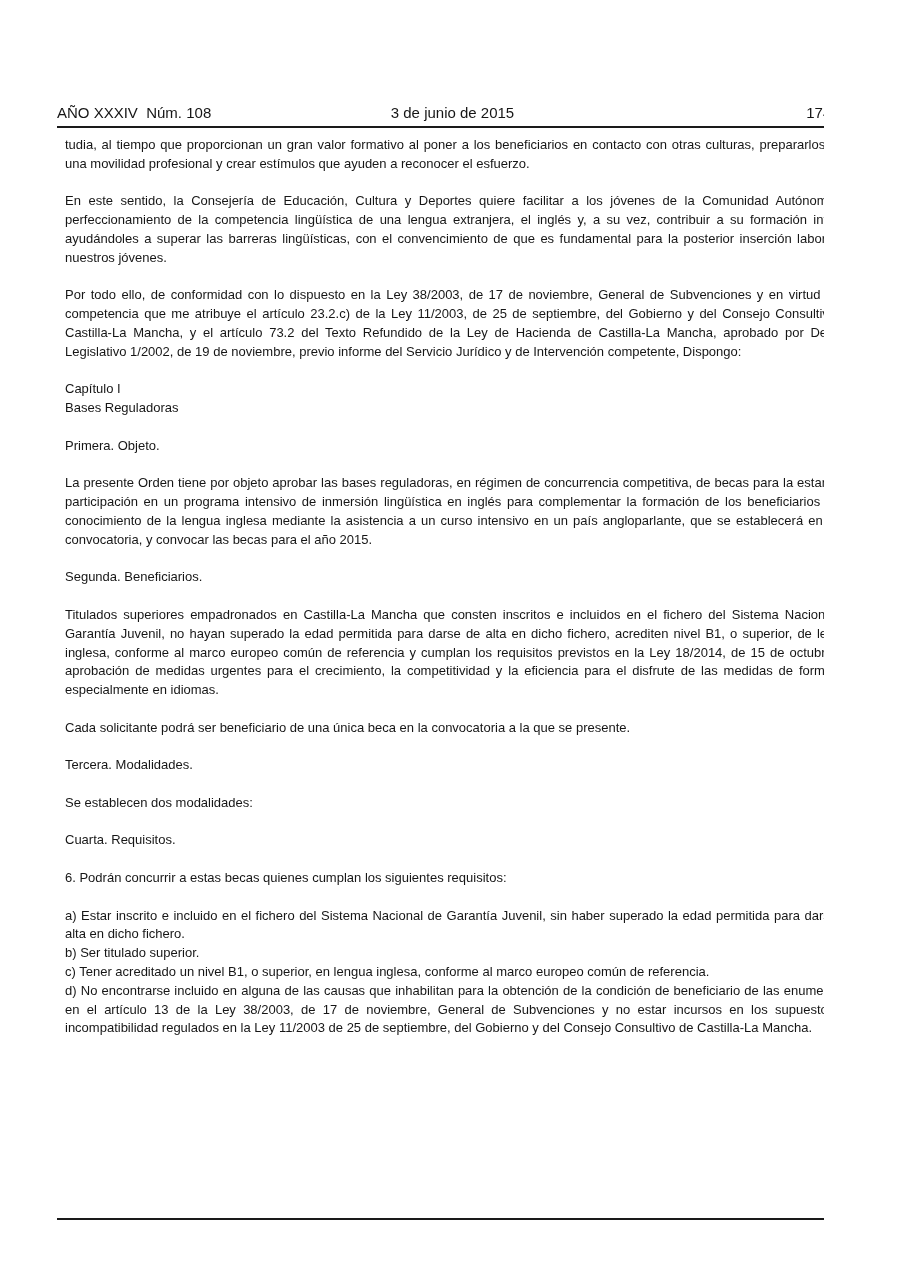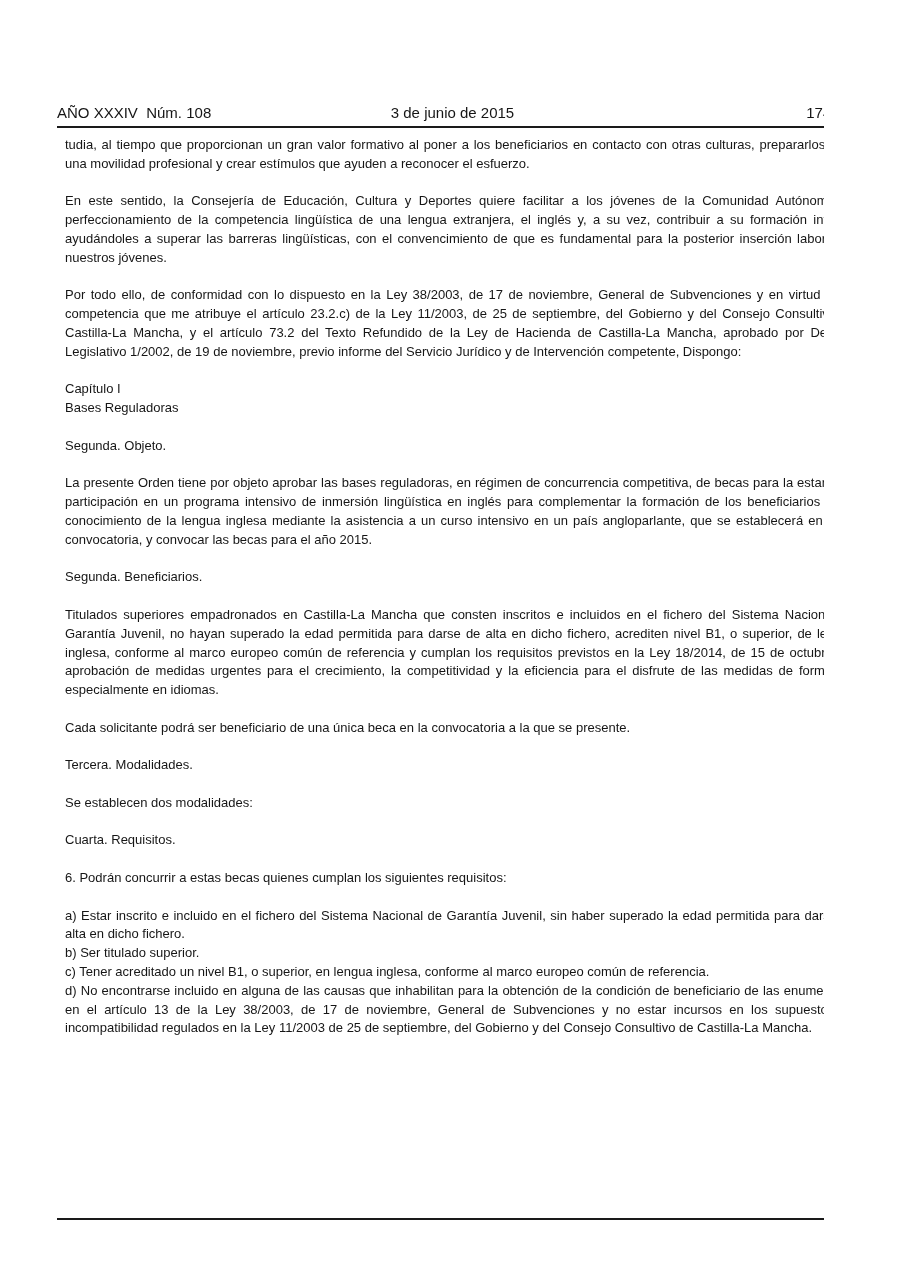--- a/index.html
+++ b/index.html
@@ -69,21 +69,21 @@
   </header>
 
   <hr class="rule rule-top">
 
   <main class="doc-body">
       <p class="para">tudia, al tiempo que proporcionan un gran valor formativo al poner a los beneficiarios en contacto con otras culturas, prepararlos para una movilidad profesional y crear estímulos que ayuden a reconocer el esfuerzo.</p>
       <p class="para">En este sentido, la Consejería de Educación, Cultura y Deportes quiere facilitar a los jóvenes de la Comunidad Autónoma, el perfeccionamiento de la competencia lingüística de una lengua extranjera, el inglés y, a su vez, contribuir a su formación integral ayudándoles a superar las barreras lingüísticas, con el convencimiento de que es fundamental para la posterior inserción laboral de nuestros jóvenes.</p>
       <p class="para">Por todo ello, de conformidad con lo dispuesto en la Ley 38/2003, de 17 de noviembre, General de Subvenciones y en virtud de la competencia que me atribuye el artículo 23.2.c) de la Ley 11/2003, de 25 de septiembre, del Gobierno y del Consejo Consultivo de Castilla-La Mancha, y el artículo 73.2 del Texto Refundido de la Ley de Hacienda de Castilla-La Mancha, aprobado por Decreto Legislativo 1/2002, de 19 de noviembre, previo informe del Servicio Jurídico y de Intervención competente, Dispongo:</p>
       <p class="para">Capítulo I
 Bases Reguladoras</p>
-      <p class="para">Segunda. Objeto.</p>
+      <p class="para">Primera. Objeto.</p>
       <p class="para">La presente Orden tiene por objeto aprobar las bases reguladoras, en régimen de concurrencia competitiva, de becas para la estancia y participación en un programa intensivo de inmersión lingüística en inglés para complementar la formación de los beneficiarios en el conocimiento de la lengua inglesa mediante la asistencia a un curso intensivo en un país angloparlante, que se establecerá en cada convocatoria, y convocar las becas para el año 2015.</p>
       <p class="para">Segunda. Beneficiarios.</p>
       <p class="para">Titulados superiores empadronados en Castilla-La Mancha que consten inscritos e incluidos en el fichero del Sistema Nacional de Garantía Juvenil, no hayan superado la edad permitida para darse de alta en dicho fichero, acrediten nivel B1, o superior, de lengua inglesa, conforme al marco europeo común de referencia y cumplan los requisitos previstos en la Ley 18/2014, de 15 de octubre, de aprobación de medidas urgentes para el crecimiento, la competitividad y la eficiencia para el disfrute de las medidas de formación especialmente en idiomas.</p>
       <p class="para">Cada solicitante podrá ser beneficiario de una única beca en la convocatoria a la que se presente.</p>
       <p class="para">Tercera. Modalidades.</p>
       <p class="para">Se establecen dos modalidades:</p>
       <p class="para">Cuarta. Requisitos.</p>
       <p class="para">6. Podrán concurrir a estas becas quienes cumplan los siguientes requisitos:</p>
       <p class="para">a) Estar inscrito e incluido en el fichero del Sistema Nacional de Garantía Juvenil, sin haber superado la edad permitida para darse de alta en dicho fichero.
 b) Ser titulado superior.

